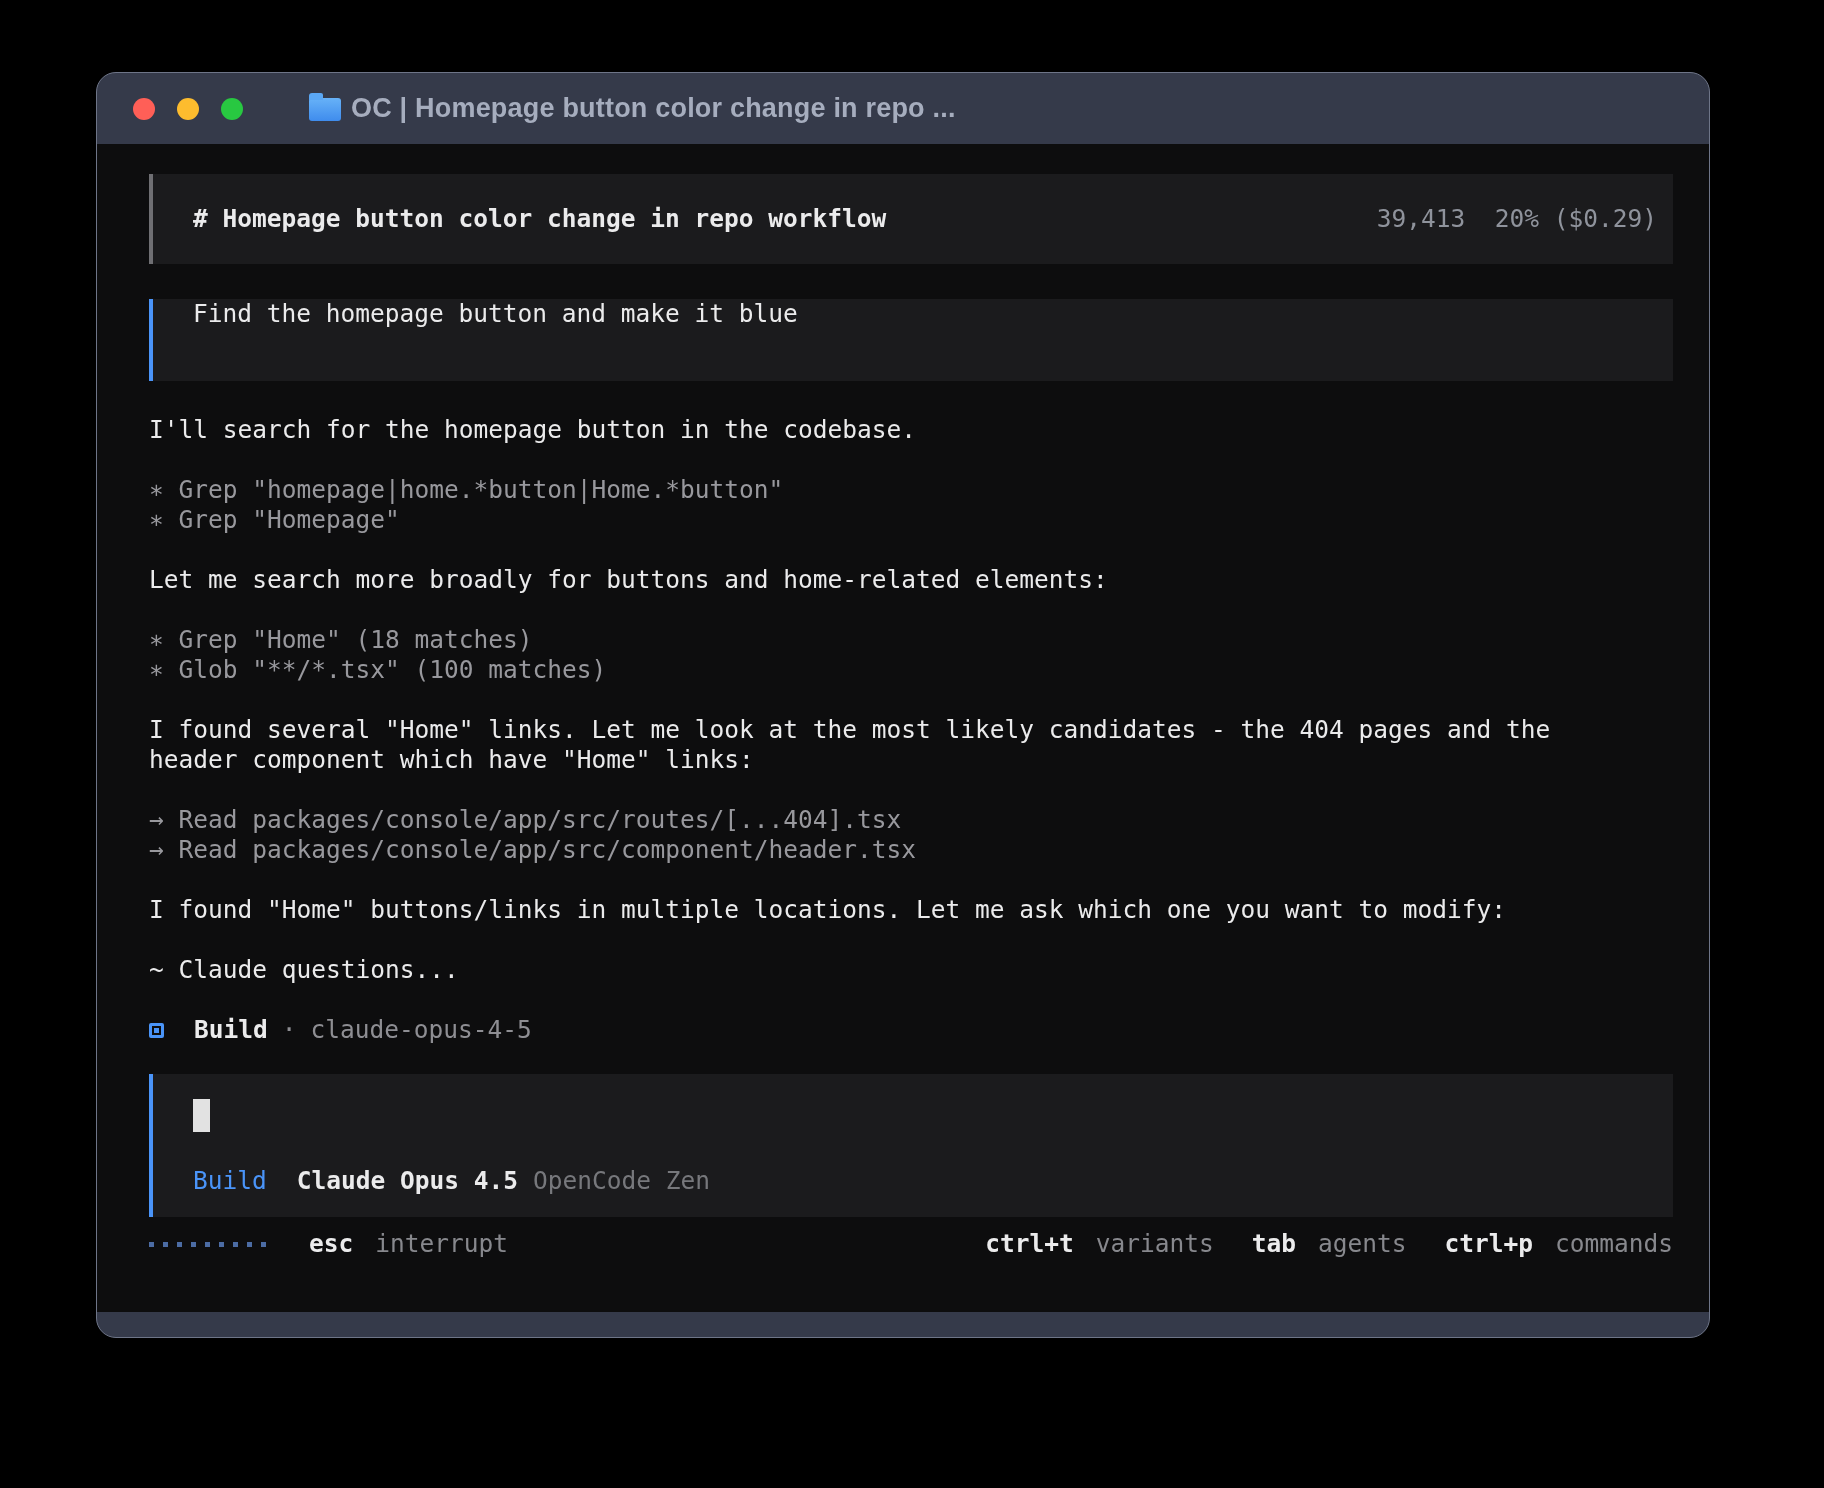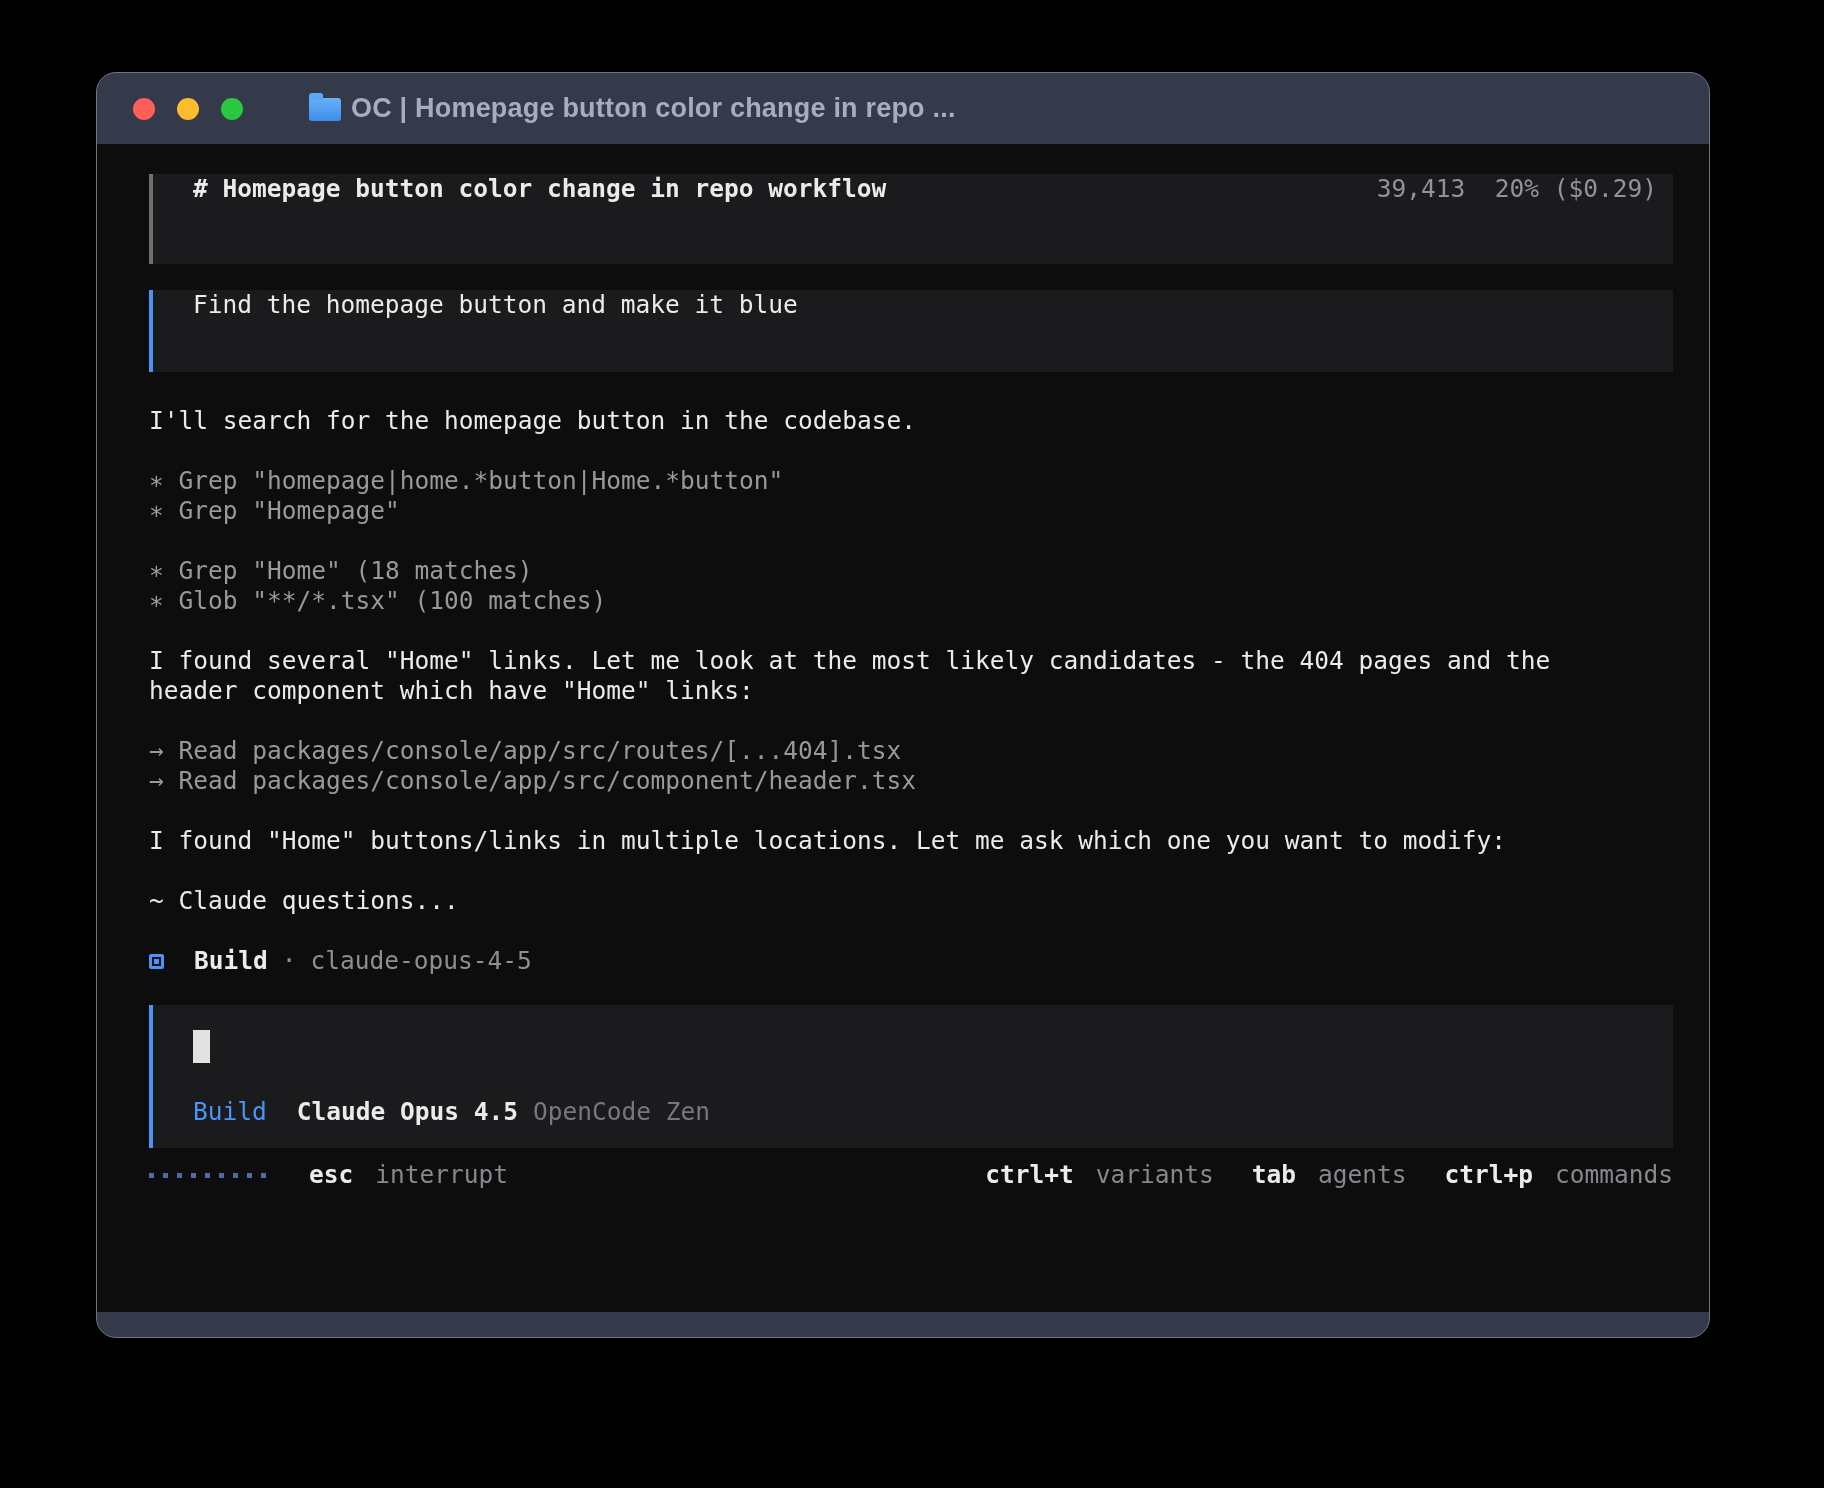--- a/index.html
+++ b/index.html
@@ -56,22 +56,22 @@
     padding:30px 36px 0 52px;overflow:hidden;
     font-size:24.5px;line-height:30px;color:var(--text);
   }
 
   .block{
     background:var(--panel-bg);
     border-left:4px solid var(--gray-bar);
     padding:0 16px 0 40px;
   }
   .session-header{
-    height:90px;display:flex;justify-content:space-between;
-    margin-bottom:26px;
+    height:90px;display:flex;align-items:center;justify-content:space-between;
+    margin-bottom:35px;
   }
   .session-title{font-weight:bold;color:var(--text);}
   .session-stats{color:#8f939c;white-space:pre;}
 
   .user-block{
     height:82px;display:flex;align-items:flex-start;
     border-left-color:var(--accent);
     margin-bottom:34px;
   }
 
@@ -140,20 +140,23 @@
     </div>
 
     <div class="transcript">
         <div class="para">
           <div class="tline">I'll search for the homepage button in the codebase.</div>
         </div>
         <div class="para dim">
           <div class="tline">∗ Grep "homepage|home.*button|Home.*button"</div>
           <div class="tline">∗ Grep "Homepage"</div>
         </div>
+        <div class="para">
+          <div class="tline">Let me search more broadly for buttons and home-related elements:</div>
+        </div>
         <div class="para dim">
           <div class="tline">∗ Grep "Home" (18 matches)</div>
           <div class="tline">∗ Glob "**/*.tsx" (100 matches)</div>
         </div>
         <div class="para">
           <div class="tline">I found several "Home" links. Let me look at the most likely candidates - the 404 pages and the</div>
           <div class="tline">header component which have "Home" links:</div>
         </div>
         <div class="para dim">
           <div class="tline">→ Read packages/console/app/src/routes/[...404].tsx</div>

